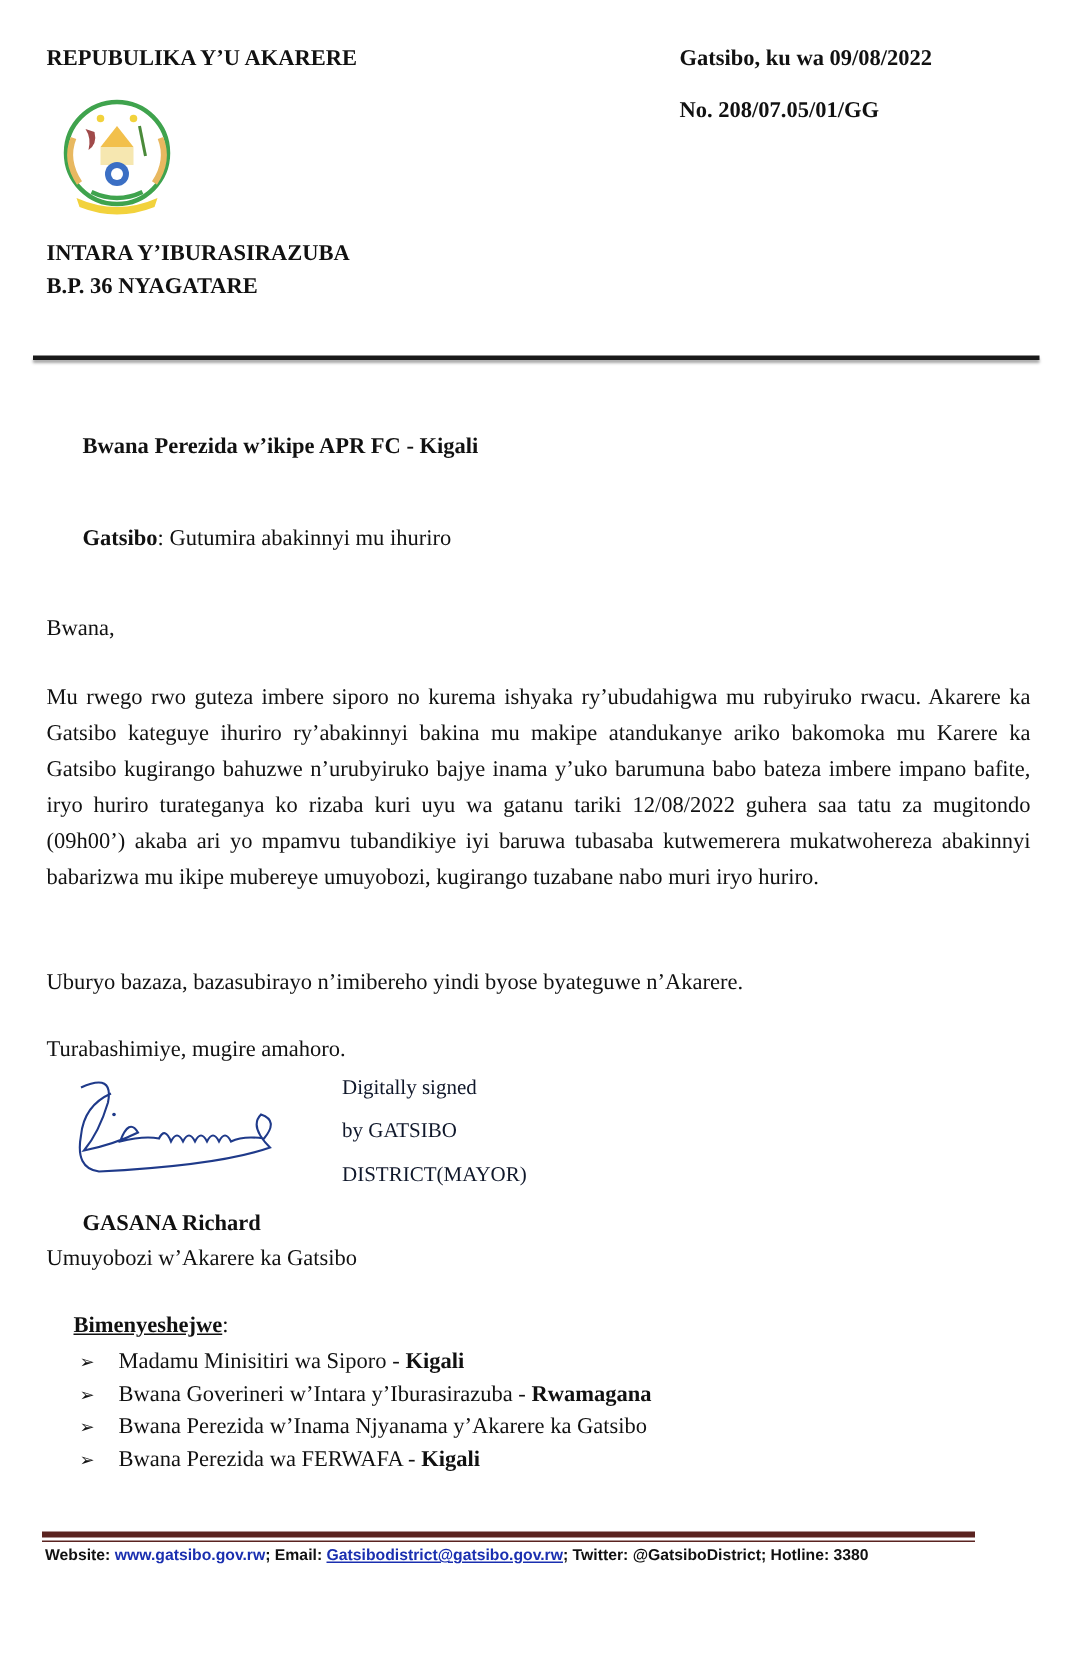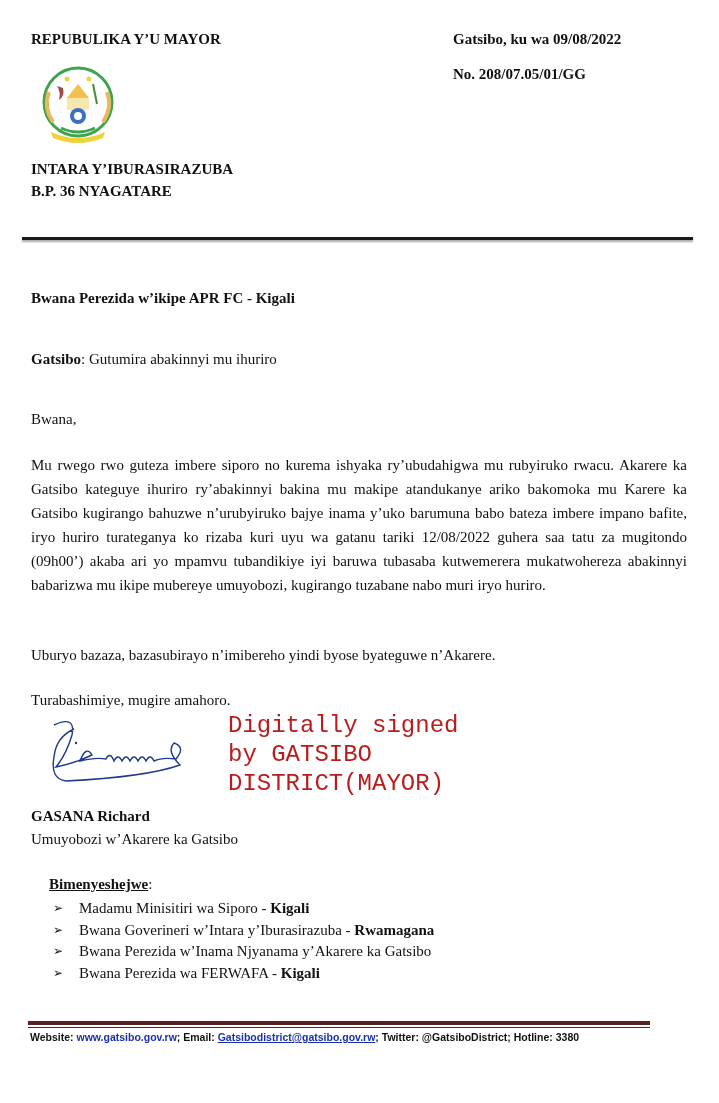--- a/index.html
+++ b/index.html
@@ -2,44 +2,44 @@
 <html><head>
   <meta charset="utf-8">
   <style>
     html, body { margin: 0; padding: 0; background: #ffffff; }
     body {
       width: 719px; height: 1103px; position: relative; overflow: hidden;
       font-family: "Liberation Serif", "DejaVu Serif", serif;
       color: #111111; font-size: 15px;
     }
     .abs { position: absolute; }
-    .bold { font-weight: bold; }
+    .bold { font-weight: bold; margin-left: 24px; }
     .hdr-left { left: 31px; top: 31px; font-weight: bold; font-size: 15px; }
     .hdr-right { left: 453px; font-weight: bold; font-size: 15px; font-family: Liberation Serif, serif; }
     .logo { left: 35px; top: 62px; width: 86px; height: 86px; }
     .addr { left: 31px; top: 158px; font-weight: bold; font-size: 15px; line-height: 22px; }
     .rule-top { left: 22px; top: 237px; width: 671px; height: 3px; background: #1a1a1a; box-shadow: 0 2px 2px rgba(0,0,0,0.35); }
     .para { left: 31px; width: 656px; font-size: 15px; line-height: 24px; text-align: justify; }
     .sig-img { left: 36px; top: 707px; width: 170px; height: 97px; }
-    .sig-text { left: 228px; top: 711px; font-family: Liberation Mono, monospace; font-size: 24px; line-height: 29px; color: #b91c1c; }
+    .sig-text { left: 228px; top: 711px; font-family: Liberation Serif, serif; font-size: 14px; line-height: 29px; color: #0f172a; }
     .cc-title { left: 49px; top: 876px; font-size: 15px; }
     .cc-title u { font-weight: bold; text-align: center; }
     .cc-list { left: 53px; top: 898px; margin: 0; padding: 0; list-style: none; font-size: 15px; line-height: 21.5px; }
     .cc-list li { position: relative; padding-left: 26px; }
     .cc-list .arrow { position: absolute; left: 0; top: 0; font-family: "DejaVu Sans", sans-serif; font-size: 12px; }
     .rule-foot1 { left: 28px; top: 1021px; width: 622px; height: 4px; background: #5a2320; }
     .rule-foot2 { left: 28px; top: 1027px; width: 622px; height: 1px; background: #5a2320; }
     .footer { left: 30px; top: 1031px; font-family: "Liberation Sans", sans-serif; font-weight: bold; font-size: 10.5px; color: #111; white-space: nowrap; }
     .footer a { color: #1a2fb0; text-decoration: none; text-align: center; }
     .footer a.u { text-decoration: underline; }
   </style>
 </head>
 <body>
 
-<div class="abs hdr-left">REPUBULIKA Y’U MAYOR</div>
+<div class="abs hdr-left">REPUBULIKA Y’U AKARERE</div>
 <div class="abs hdr-right" style="top:31px;">Gatsibo, ku wa 09/08/2022</div>
 <div class="abs hdr-right" style="top:66px;">No. 208/07.05/01/GG</div>
 
 <div class="abs logo">
   <svg width="86" height="86" viewBox="0 0 86 86">
     <circle cx="43" cy="40" r="34" fill="#fff" stroke="#3fa34d" stroke-width="3"></circle>
     <path d="M14 30 Q8 45 18 60" stroke="#e8b860" stroke-width="4" fill="none"></path>
     <path d="M72 30 Q78 45 68 60" stroke="#e8b860" stroke-width="4" fill="none"></path>
     <circle cx="32" cy="17" r="2.5" fill="#f2d23c"></circle>
     <circle cx="54" cy="17" r="2.5" fill="#f2d23c"></circle>

